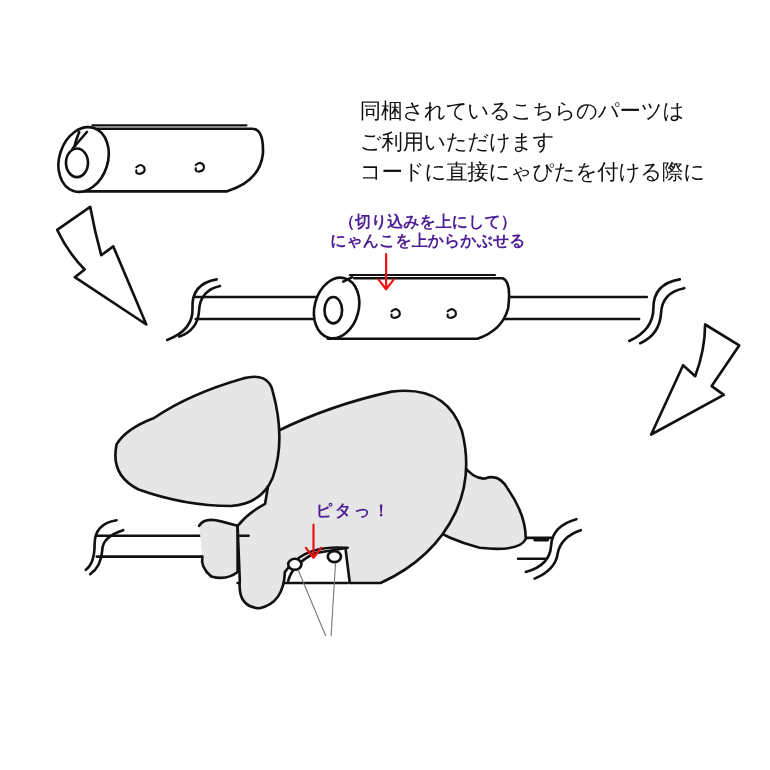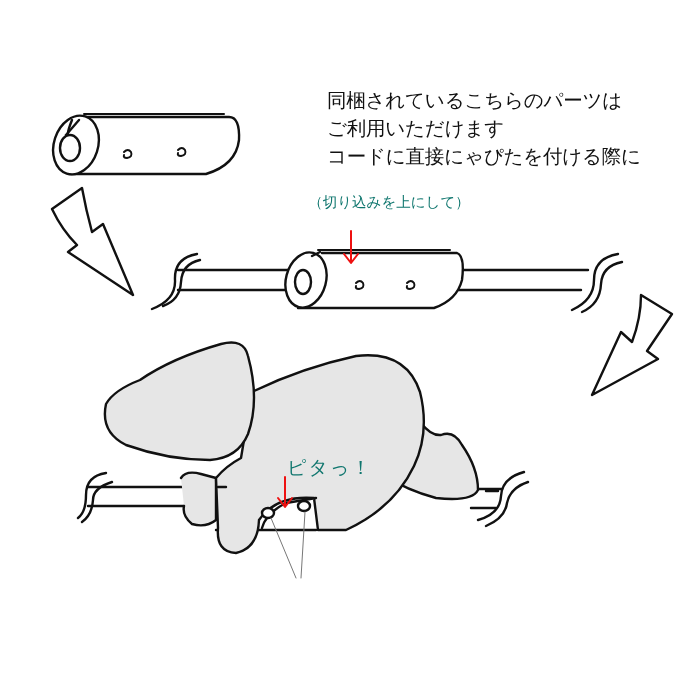--- a/index.html
+++ b/index.html
@@ -1,23 +1,23 @@
 <!DOCTYPE html>
 <html><head>
   <meta charset="utf-8">
   <style>
     html, body { margin: 0; padding: 0; background: #ffffff; }
     body { width: 700px; height: 700px; position: relative; overflow: hidden; font-family: "DejaVu Sans", sans-serif; }
     .canvas { position: absolute; left: 0; top: 0; width: 700px; height: 700px; margin-left: 16px; }
     .txt { position: absolute; white-space: nowrap; }
     .intro { left: 311px; top: 87px; font-size: 19.5px; line-height: 28px; color: #111; }
     .intro div { letter-spacing: -0.2px; }
-    .red { color: #0f766e; font-weight: normal; }
+    .red { color: #4c1d95; font-weight: bold; }
     .note1 { left: 258px; top: 193px; font-size: 14.5px; line-height: 18px; text-align: center; width: 230px; }
-    .note2 { left: 271px; top: 455px; font-size: 19px; letter-spacing: 2px; }
+    .note2 { left: 271px; top: 455px; font-size: 15px; letter-spacing: 2px; }
     .note3 { left: 302px; top: 568px; font-size: 16.5px; letter-spacing: 0.5px; }
   </style>
 </head>
 <body>
 
 <div class="canvas">
   <svg width="700" height="700" viewBox="0 0 700 700" xmlns="http://www.w3.org/2000/svg">
     <g fill="none" stroke="#111" stroke-width="2.4" stroke-linejoin="round" stroke-linecap="round">
 
       <g>
@@ -98,17 +98,18 @@
   </svg>
 
   <div class="txt intro">
     <div>同梱されているこちらのパーツは</div>
     <div>ご利用いただけます</div>
     <div>コードに直接にゃぴたを付ける際に</div>
   </div>
 
   <div class="txt red note1">
     <div>（切り込みを上にして）</div>
+    <div>にゃんこを上からかぶせる</div>
   </div>
 
   <div class="txt red note2">ピタっ！</div>
 
 </div>
 
 </body></html>

